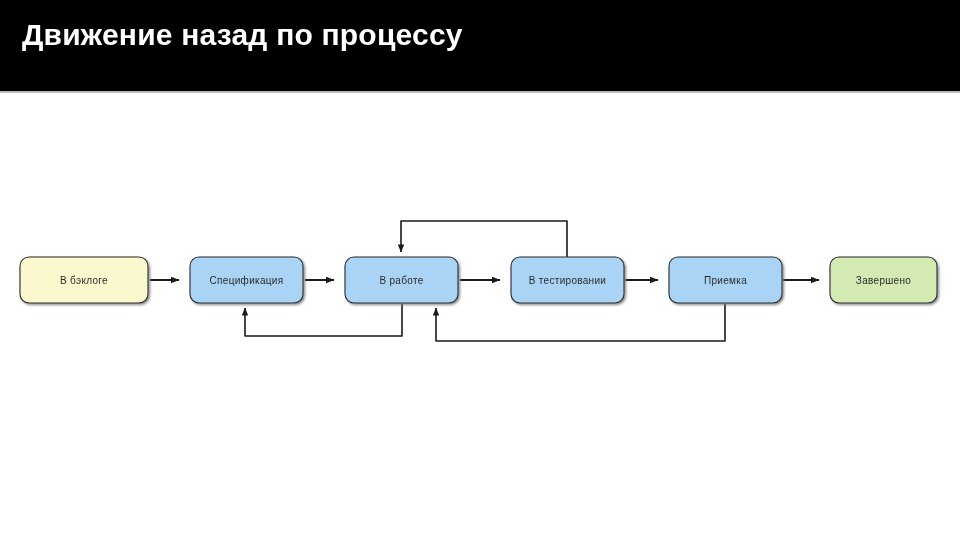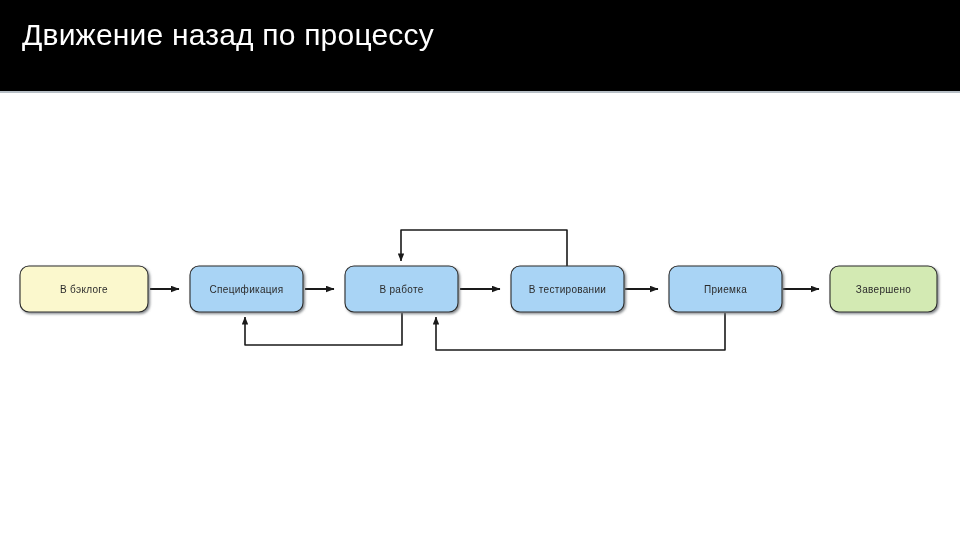--- a/index.html
+++ b/index.html
@@ -31,31 +31,31 @@
     width: 960px;
     height: 2px;
     background: #b7bfc6;
   }
   #page-title {
     position: absolute;
     left: 22px;
     top: 18px;
     color: #ffffff;
     font-size: 30px;
-    font-weight: normal;
+    font-weight: bold;
     letter-spacing: 0.2px;
     white-space: nowrap;
     font-family: "Liberation Sans", sans-serif;
   }
 
   
   #diagram {
     position: absolute;
     left: 0;
-    top: 85px;
+    top: 76px;
     width: 960px;
     height: 448px;
   }
   #diagram svg {
     display: block;
   }
   .node-label {
     font-family: "Liberation Sans", sans-serif;
     font-size: 10px;
     fill: #2b2b2b;

